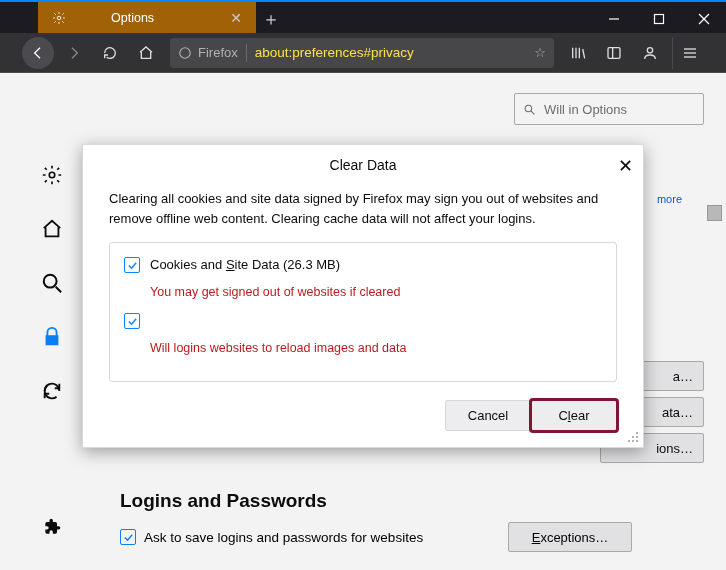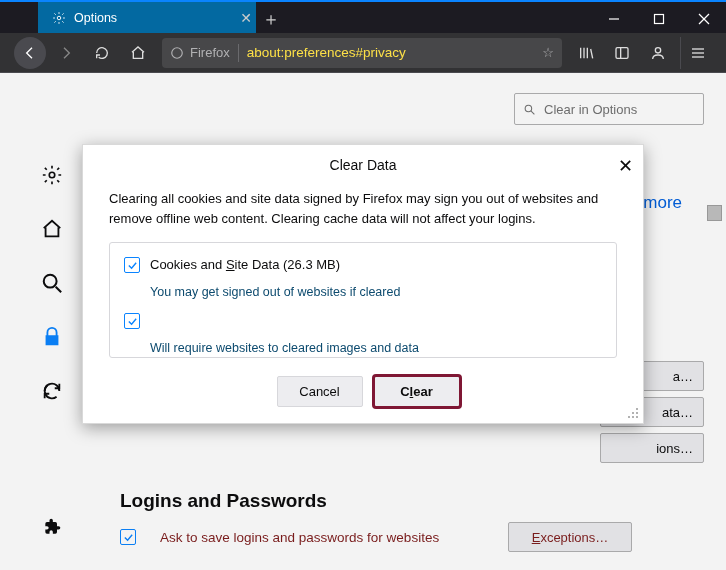--- a/index.html
+++ b/index.html
@@ -1,80 +1,80 @@
 <!DOCTYPE html>
 <html><head>
 <meta charset="utf-8">
 <style>
   * { box-sizing: border-box; margin: 0; padding: 0; }
   html, body { width: 726px; height: 570px; font-family: "Segoe UI", Arial, sans-serif; font-size: 13px; overflow: hidden; }
   body { background: #0c0c0d; color: #fff; position: relative; }
 
   
   .titlebar { height: 33px; background: #1c1b22; display: flex; align-items: flex-start; border-top:2px solid #0a84ff; }
-  .tab { height: 33px; background: #0369a1; display: flex; align-items: center; padding: 0 2px 0 14px; margin-left: 38px; min-width: 218px; border-top: 2px solid #0a84ff; margin-top:-2px;}
+  .tab { height: 33px; background: #a16207; display: flex; align-items: center; padding: 0 12px 0 14px; margin-left: 38px; min-width: 218px; border-top: 2px solid #0a84ff; margin-top:-2px;gap:37px;}
   .tab .favicon { width:14px; height:14px; margin-right:8px; display:inline-flex; }
   .tab .title { font-size: 12.5px; color:#fff; flex:1;}
   .tab .close { color:#ccc; font-size:14px; padding:0 2px;}
   .newtab { width:30px; height:33px; display:flex; align-items:center; justify-content:center; color:#ccc; font-size:18px; }
   .win-controls { margin-left:auto; display:flex; height:33px; }
   .win-btn { width:45px; display:flex; align-items:center; justify-content:center; color:#eee; font-size:12px;}
   .win-btn svg { stroke:#fff; }
 
   
-  .toolbar { height: 40px; background: #323234; display:flex; align-items:center; padding: 0 12px; border-bottom:1px solid #4a4a4f;}
+  .toolbar { height: 40px; background: #323234; display:flex; align-items:center; padding: 0 20px; border-bottom:1px solid #4a4a4f;}
   .tbtn { width:32px; height:32px; display:flex; align-items:center; justify-content:center; color:#b1b1b3; border-radius:4px; margin:0 2px;}
   .nav-back { background:#4a4a4f; border-radius:50%; width:32px; height:32px; color:#fff;}
   .urlbar { flex:1; height:30px; background:#474749; border-radius:4px; display:flex; align-items:center; margin:0 6px; padding:0 8px; color:#d7d7db; font-size:13px;}
   .urlbar .identity { display:flex; align-items:center; gap:6px; color:#b1b1b3;}
   .urlbar .sep { width:1px; height:18px; background:#6a6a6d; margin:0 8px;}
   .urlbar .addr { color:#fde047; font-size:13.5px; }
   .urlbar .star { margin-left:auto; color:#b1b1b3;}
   .hamburger { width:34px; height:32px; display:flex;align-items:center;justify-content:center; margin-left:4px; border-left:1px solid #4a4a4f;}
 
   
   .content { position:absolute; top:73px; left:0; right:0; bottom:0; background:#fff; color:#0c0c0d; }
   .content-inner { position:absolute; inset:0; }
   .searchbar { position:absolute; right:22px; top:20px; width:190px; height:32px; border:1px solid #b1b1b3; border-radius:2px; display:flex; align-items:center; padding:0 8px; color:#737373; gap:8px; font-size:13px;}
 
   
   .cats { position:absolute; left:38px; top:88px; display:flex; flex-direction:column; gap:26px; }
   .cat { width:28px; height:28px; display:flex; align-items:center; justify-content:center; color:#0c0c0d; }
   .cat.selected { color:#0a84ff; }
   .cats-bottom { position:absolute; left:38px; top:440px; display:flex; flex-direction:column; gap:26px;}
 
-  .link-more { position:absolute; top:120px; right:44px; color:#0060df; font-size:17px;}
+  .link-more { position:absolute; top:120px; right:44px; color:#0060df; font-size:11px;}
   .scrollbar-stub { position:absolute; right:4px; top:132px; width:15px; height:16px; background:#c1c1c1; border:1px solid #a0a0a0;}
 
   
   .bg-btns { position:absolute; right:22px; top:288px; display:flex; flex-direction:column; gap:6px;}
   .bg-btn { width:104px; height:30px; border:1px solid #b1b1b3; background:#ededf0; border-radius:2px; font-size:13px; color:#0c0c0d; display:flex; align-items:center; justify-content:flex-end; padding-right:10px;}
 
   .section-heading { position:absolute; left:120px; bottom:58px; font-weight:600; font-size:19px;}
-  .ask-row { position:absolute; left:120px; bottom:18px; display:flex; align-items:center; gap:24px; font-size:13.5px; color:#7f1d1d; width:512px;}
+  .ask-row { position:absolute; left:120px; bottom:18px; display:flex; align-items:center; gap:8px; font-size:13.5px; color:#000000; width:512px;}
   .ask-row .exbtn { margin-left:auto; width:124px; height:30px; border:1px solid #b1b1b3; background:#ededf0; border-radius:2px; display:flex; align-items:center; justify-content:center; font-size:13px;}
   .chk { width:16px; height:16px; border:1.5px solid #0a84ff; border-radius:2px; display:inline-flex; align-items:center; justify-content:center; background:#fff;}
   .chk svg { stroke:#0a84ff; }
 
   
   .overlay { position:absolute; inset:73px 0 0 0; background:rgba(12,12,13,0.05); }
   .modal { position:absolute; left:82px; top:144px; width:562px; background:#fff; box-shadow:0 4px 16px rgba(0,0,0,0.35); border:1px solid rgba(0,0,0,0.15); }
   .modal-header { height:40px; display:flex; align-items:center; justify-content:center; position:relative; font-size:14px; color:#0c0c0d;}
   .modal-close { position:absolute; right:10px; top:10px; font-size:18px; color:#0c0c0d;}
   .modal-body { padding: 4px 26px 18px 26px; color:#0c0c0d; }
   .modal-desc { font-size:13px; line-height:1.5; margin-bottom:14px;}
-  .options-box { border:1px solid #d7d7db; border-radius:3px; padding:14px 14px 2px 14px;}
+  .options-box { border:1px solid #d7d7db; border-radius:3px; padding:14px 14px 26px 14px;}
   .opt { display:flex; gap:10px; margin-bottom:12px;}
   .opt-label { font-size:13px; }
   .opt-label .u { text-decoration: underline; text-decoration-thickness:1px;}
-  .opt-sub { font-size:12.5px; color:#0c4a6e; margin-top:4px; margin-left:26px; }
+  .opt-sub { font-size:12.5px; color:#b91c1c; margin-top:4px; margin-left:26px; }
   .opt-sub.first { margin-bottom:14px;}
-  .modal-footer { display:flex; justify-content:center; gap:11px; padding:0 16px 16px 26px; position:relative;}
+  .modal-footer { display:flex; justify-content:flex-end; gap:0; padding:0 26px 16px 26px; position:relative;}
   .mbtn { min-width:86px; padding:7px 16px; background:#ededf0; border:1px solid #d7d7db; border-radius:2px; font-size:13px; color:#0c0c0d; text-align:center;}
-  .mbtn.primary-highlight { outline:3px solid #7f1734; outline-offset:-1px;font-weight:bold;}
+  .mbtn.primary-highlight { outline:3px solid #7f1734; outline-offset:-1px;}
   .resize-grip { position:absolute; right:4px; bottom:4px; width:12px; height:12px; }
 </style>
 </head>
 <body>
 
 <div class="titlebar">
   <div class="tab">
     <span class="favicon">
       <svg viewBox="0 0 24 24" width="14" height="14" fill="none" stroke="#fff" stroke-width="1.6">
           <circle cx="12" cy="12" r="3"></circle>
@@ -167,21 +167,21 @@
     </div>
 </div>
 
 <div class="content">
   <div class="content-inner">
     <div class="searchbar">
       <svg width="13" height="13" viewBox="0 0 24 24" fill="none" stroke="#737373" stroke-width="2">
           <circle cx="10" cy="10" r="6"></circle>
           <line x1="15" y1="15" x2="21" y2="21"></line>
         </svg>
-      <span>Clear in Options</span>
+      <span>Will in Options</span>
     </div>
 
     <div class="cats">
       <div class="cat">
           <svg width="22" height="22" viewBox="0 0 24 24" fill="none" stroke="#0c0c0d" stroke-width="1.8">
             <circle cx="12" cy="12" r="3"></circle>
             <path d="M12 2v3M12 19v3M4.2 4.2l2.1 2.1M17.7 17.7l2.1 2.1M2 12h3M19 12h3M4.2 19.8l2.1-2.1M17.7 6.3l2.1-2.1"></path>
           </svg>
         </div>
       <div class="cat">
@@ -259,21 +259,21 @@
         <span class="opt-label"><span>Cookies and </span><span class="u">S</span><span>ite Data (26.3 MB)</span></span>
       </div>
       <div class="opt-sub first">You may get signed out of websites if cleared</div>
       <div class="opt">
         <span class="chk">
             <svg width="11" height="11" viewBox="0 0 24 24" fill="none" stroke-width="3">
               <polyline points="4 12 10 18 20 6"></polyline>
             </svg>
           </span>
       </div>
-      <div class="opt-sub">Will require websites to cleared images and data</div>
+      <div class="opt-sub">Will logins websites to reload images and data</div>
     </div>
   </div>
   <div class="modal-footer">
     <div class="mbtn">Cancel</div>
     <div class="mbtn primary-highlight"><span>C</span><span style="text-decoration:underline">l</span><span>ear</span></div>
     <svg class="resize-grip" viewBox="0 0 12 12">
         <circle cx="10" cy="2" r="1" fill="#999"></circle>
         <circle cx="10" cy="6" r="1" fill="#999"></circle>
         <circle cx="6" cy="6" r="1" fill="#999"></circle>
         <circle cx="10" cy="10" r="1" fill="#999"></circle>

